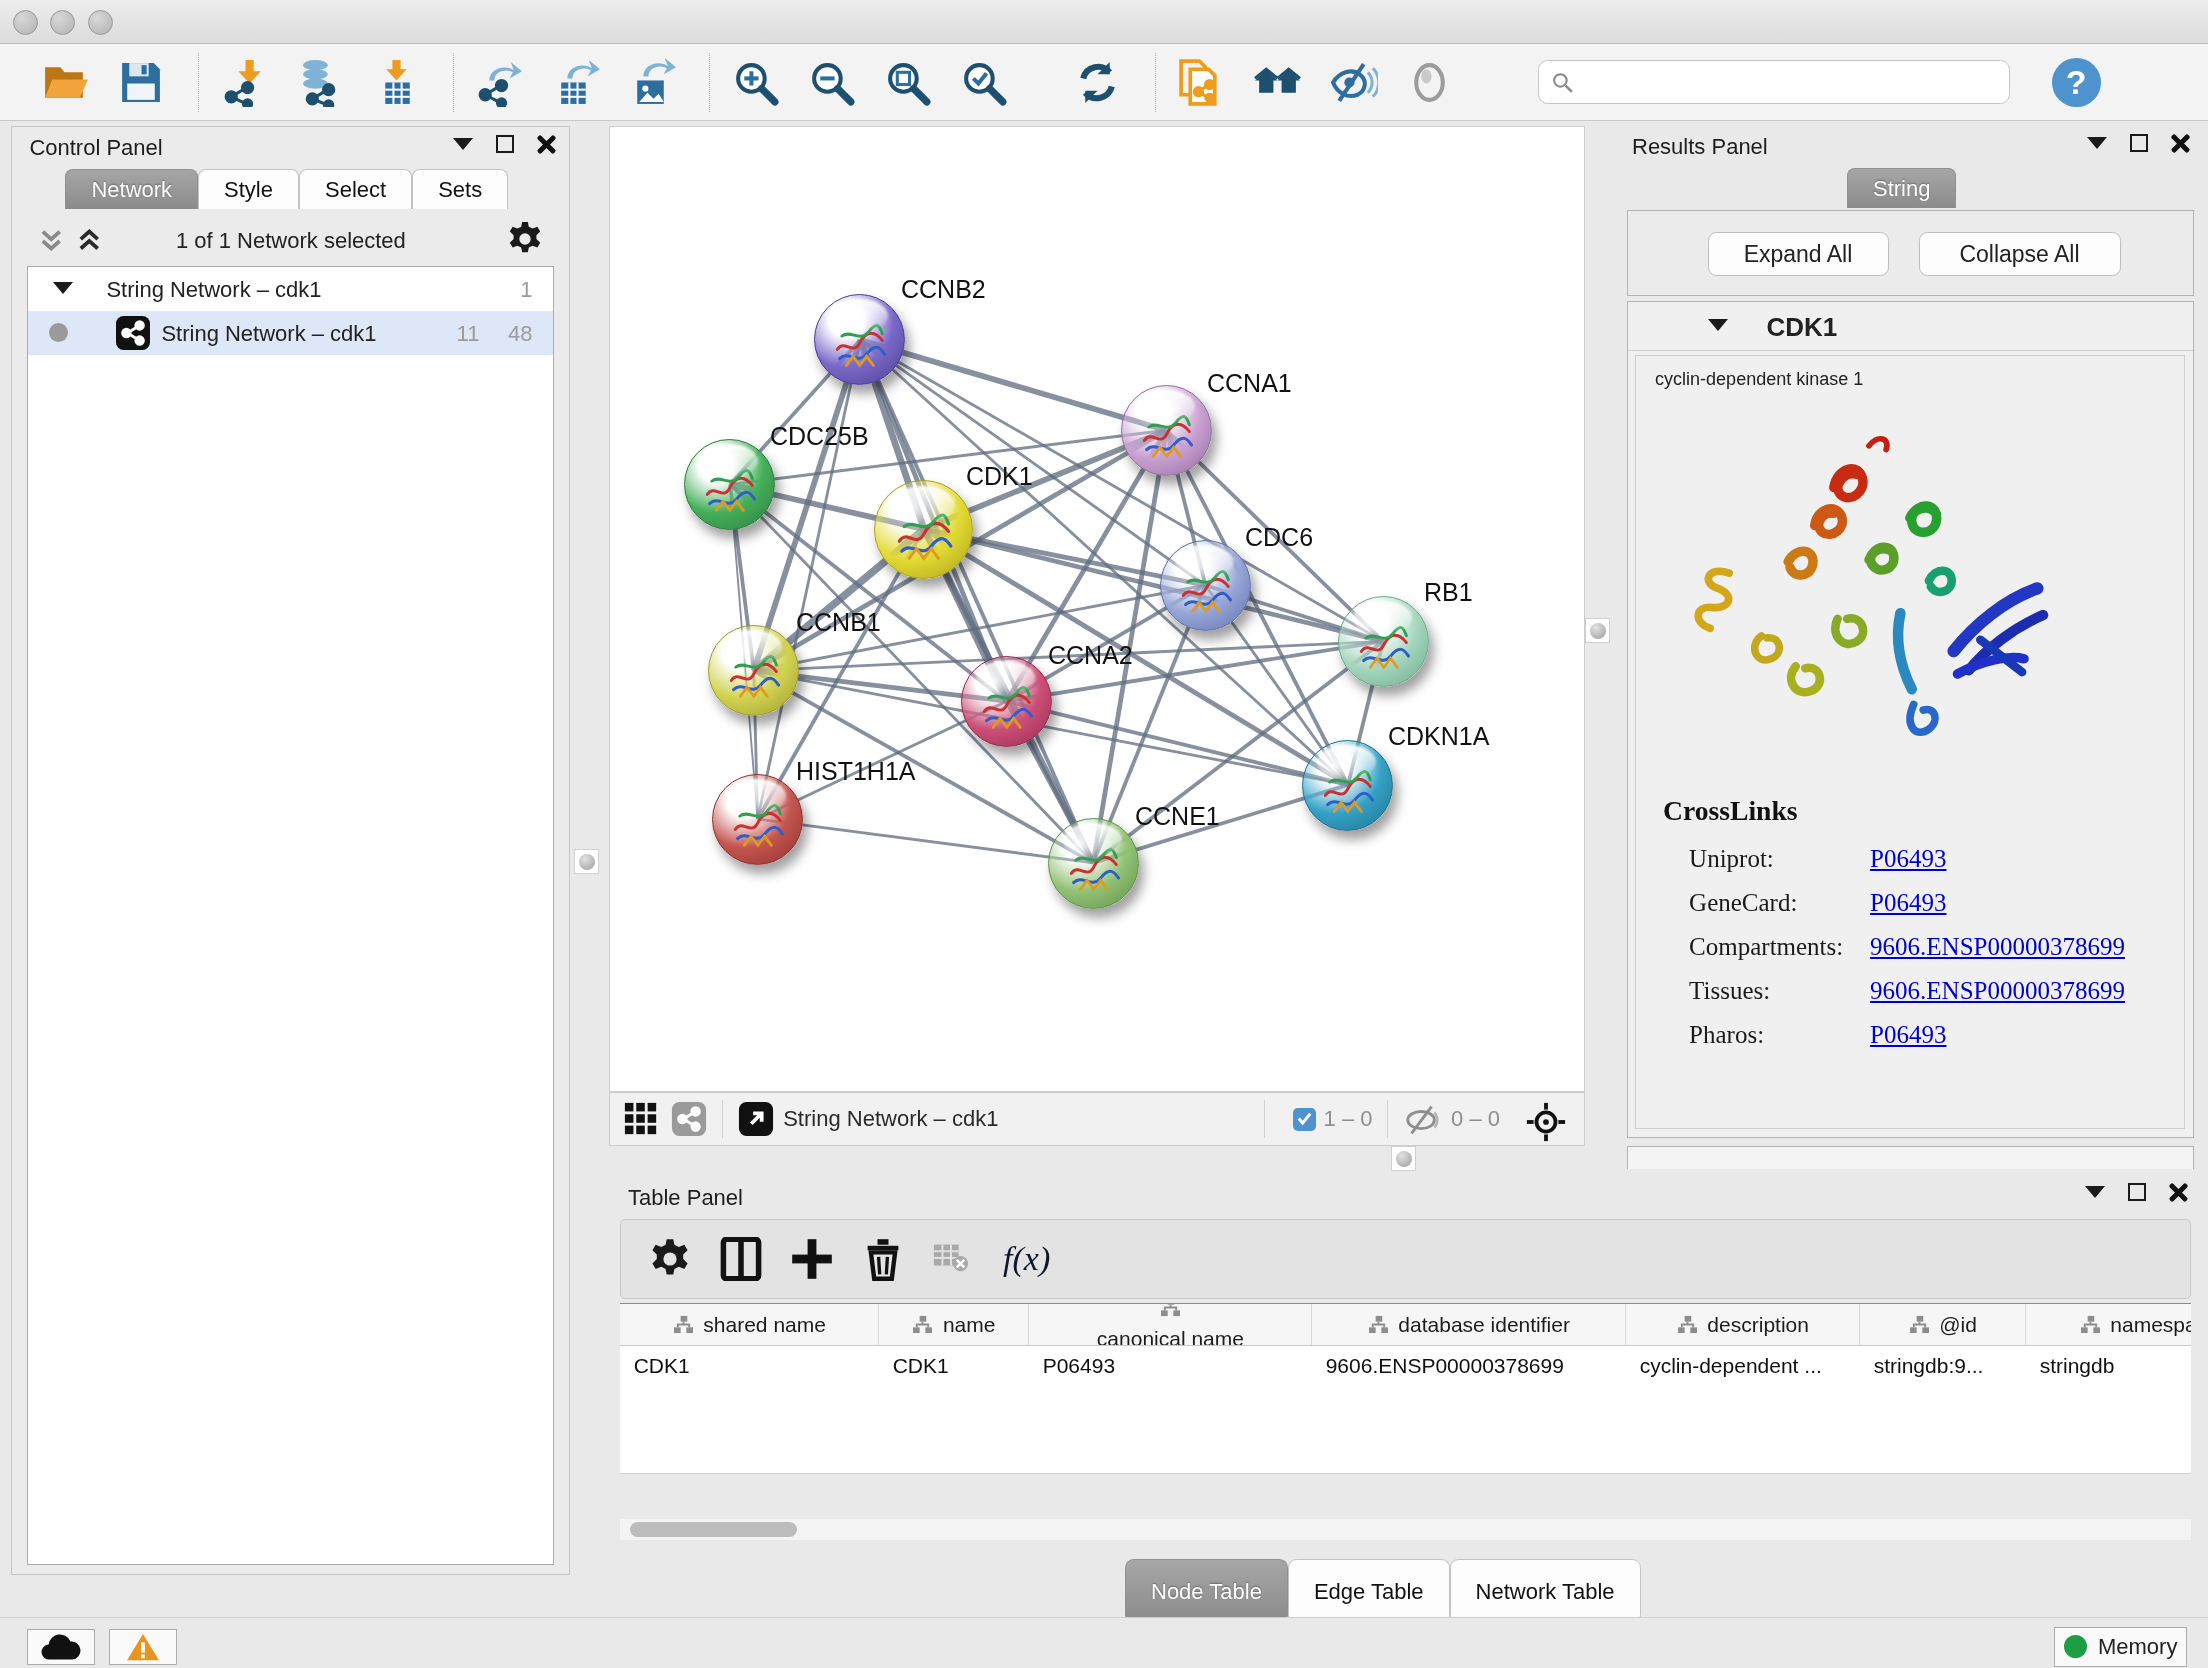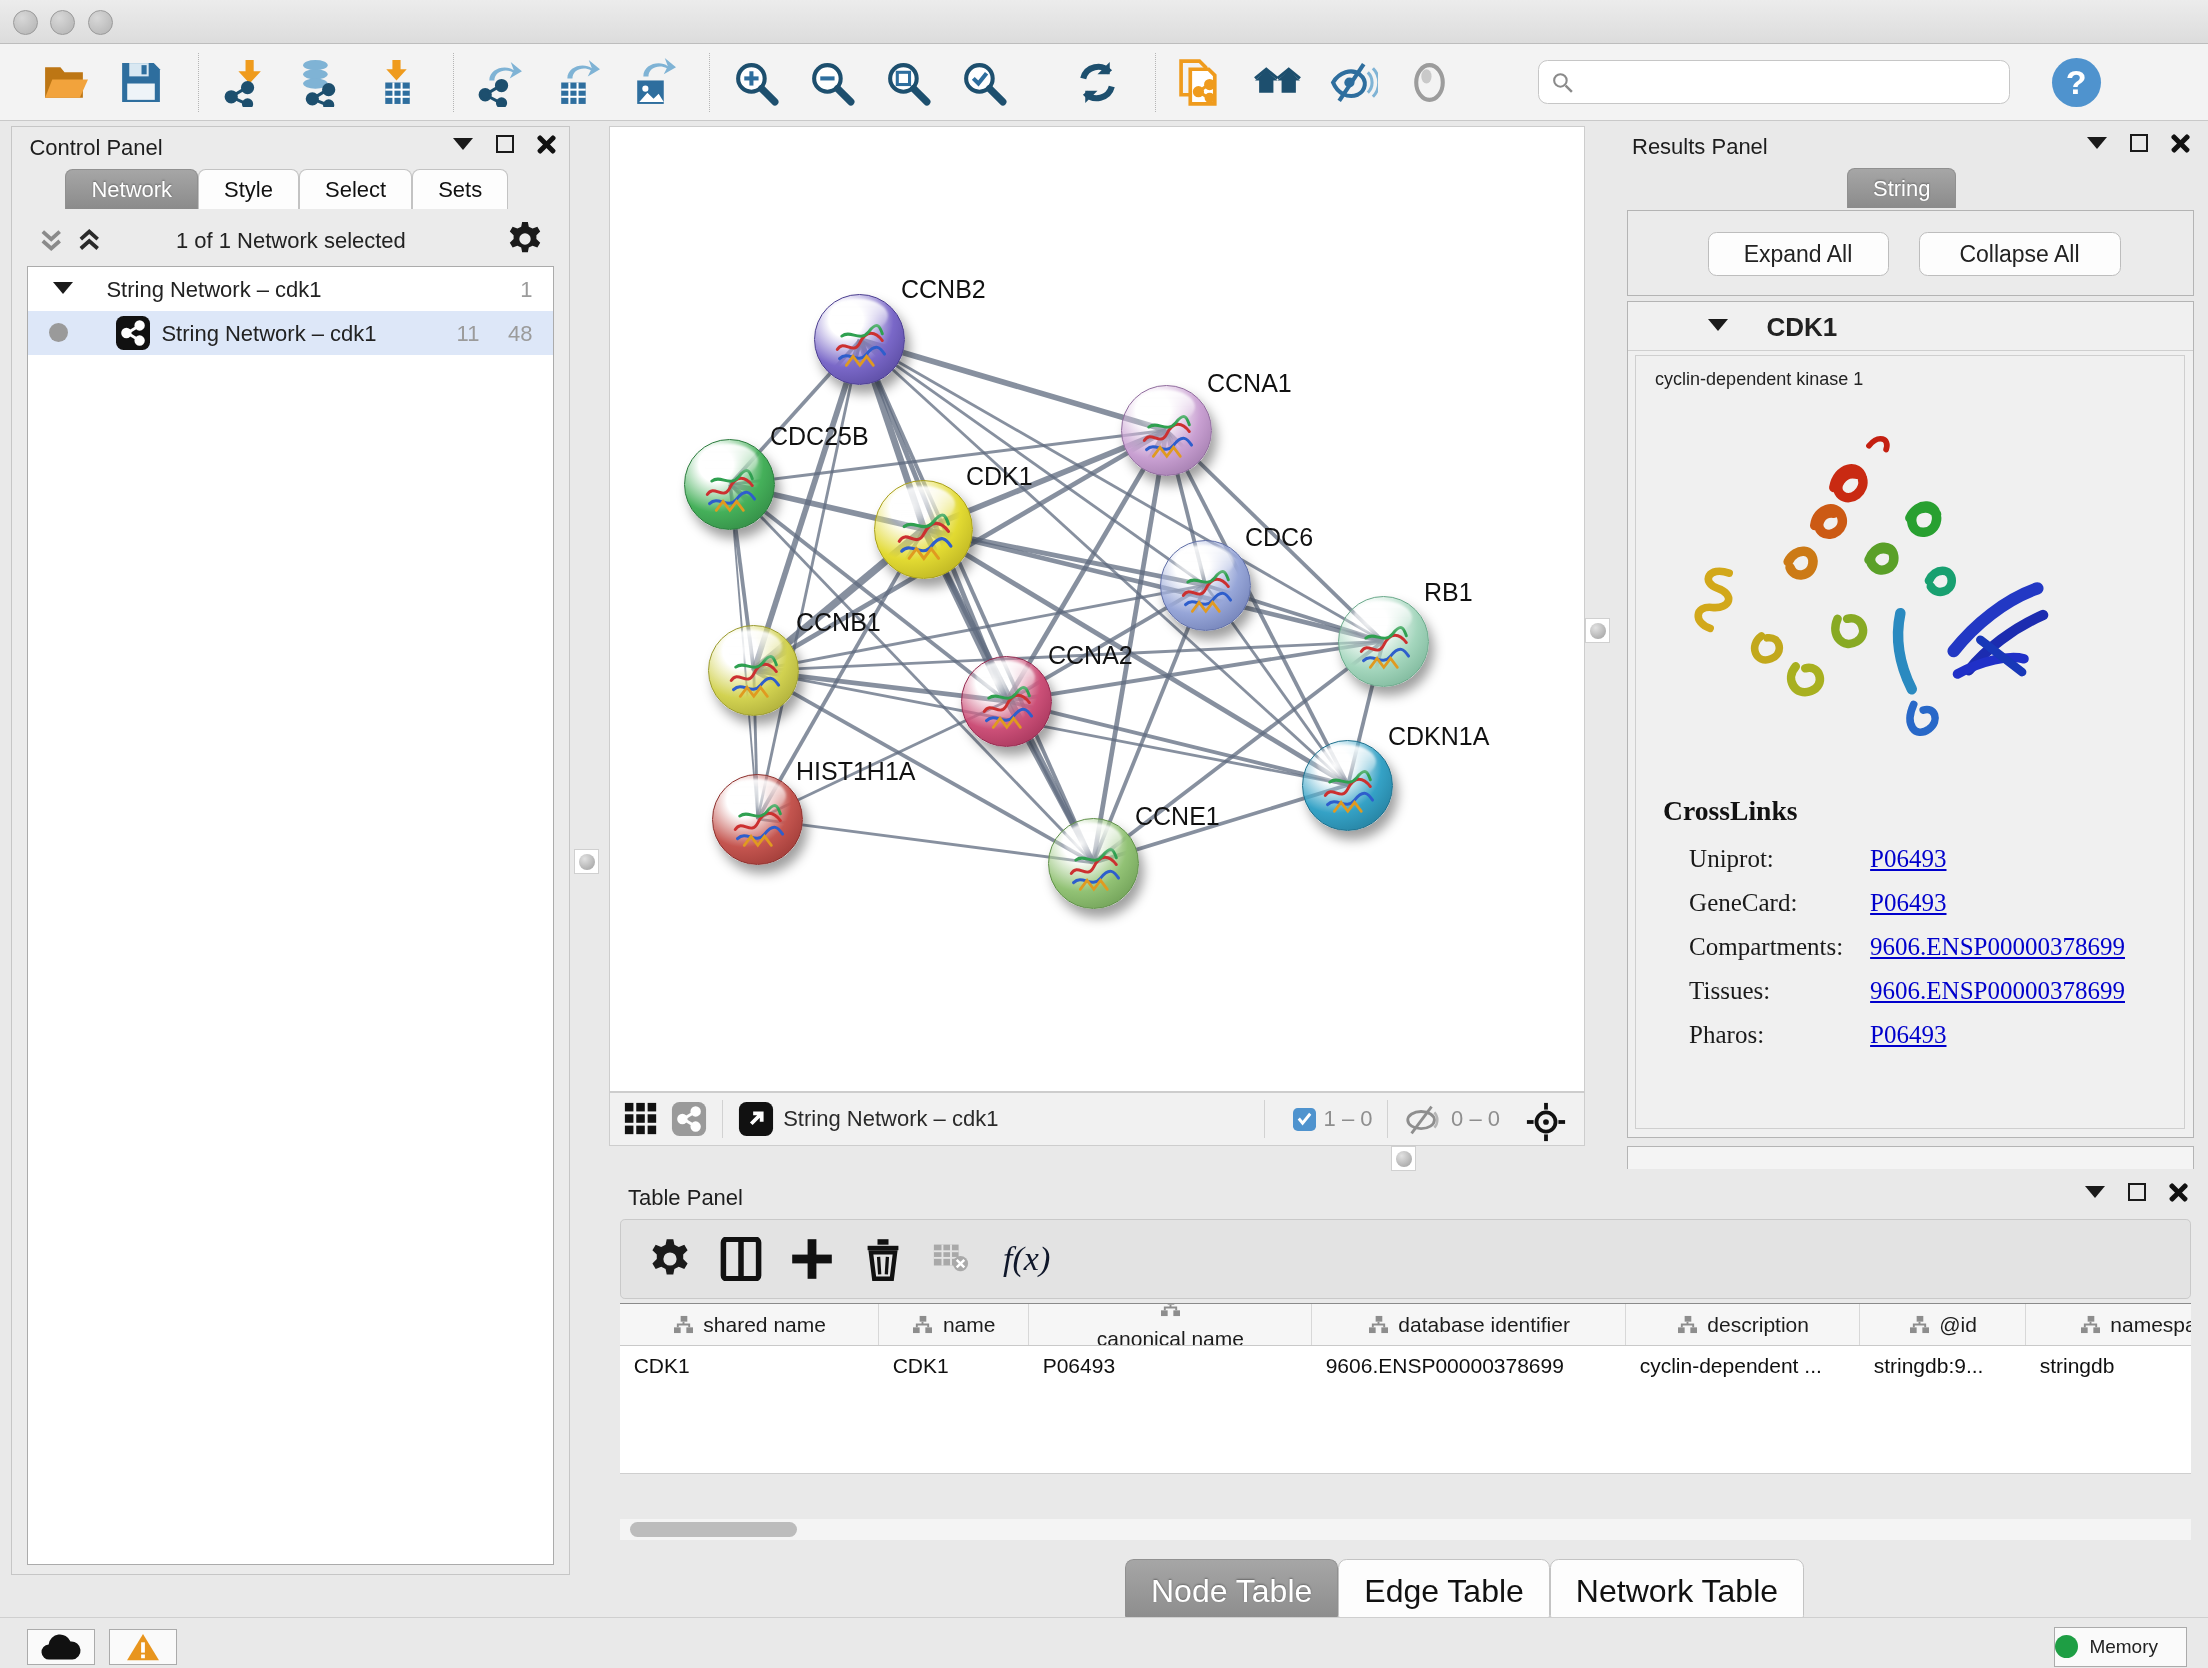--- a/index.html
+++ b/index.html
@@ -138,30 +138,30 @@
   .th { display:flex; align-items:center; justify-content:center; font-size:21px; color:#1c1c1c;
     border-right:1px solid #d8d8d8; flex:0 0 auto; overflow:hidden; gap:9.5px; }
   .th svg { flex:0 0 auto; }
   #tp-row { display:flex; height:42px; }
   .td { font-size:21px; color:#101010; padding:7.6px 0 0 13.3px; flex:0 0 auto; overflow:hidden;
     white-space:nowrap; }
   #tp-hscroll { position:absolute; left:11.4px; top:340px; width:1571px; height:21px; background:#f4f4f4; }
   #tp-thumb { position:absolute; left:9.5px; top:2.9px; width:167px; height:15px; border-radius:7.6px;
     background:#bcbcbc; }
   #tbl-tabs { position:absolute; left:516px; top:380px; display:flex; }
-  #tbl-tabs .tab { border-radius:8.6px; height:65px; font-size:32px; border-bottom:1px solid #c3c3c3; }
+  #tbl-tabs .tab { border-radius:8.6px; height:65px; font-size:22px; border-bottom:1px solid #c3c3c3; }
 
   
   #statusbar { position:absolute; left:0; top:1617px; width:2208px; height:51px;
     background:#e9e9e9; border-top:1px solid #cfcfcf; }
   .sb-btn { position:absolute; top:11.4px; width:68px; height:36px; background:#fafafa;
     border:1.9px solid #ababab; display:flex; align-items:center; justify-content:center; }
   #memory-btn { position:absolute; right:21px; top:8.6px; width:133px; height:40px; background:#fafafa;
-    border:1.9px solid #ababab; display:flex; align-items:center; gap:11.4px;
-    font-size:19px; }
+    border:1.9px solid #ababab; display:flex; align-items:center; justify-content:center; gap:11.4px;
+    font-size:22px; }
   #memory-dot { width:23px; height:23px; border-radius:50%; background:#1e9e44; }
 </style>
 </head>
 <body>
 
 <div id="window">
 
   <div id="titlebar">
     <span class="tlight" style="left:13.3px"></span>
     <span class="tlight" style="left:50px"></span>

